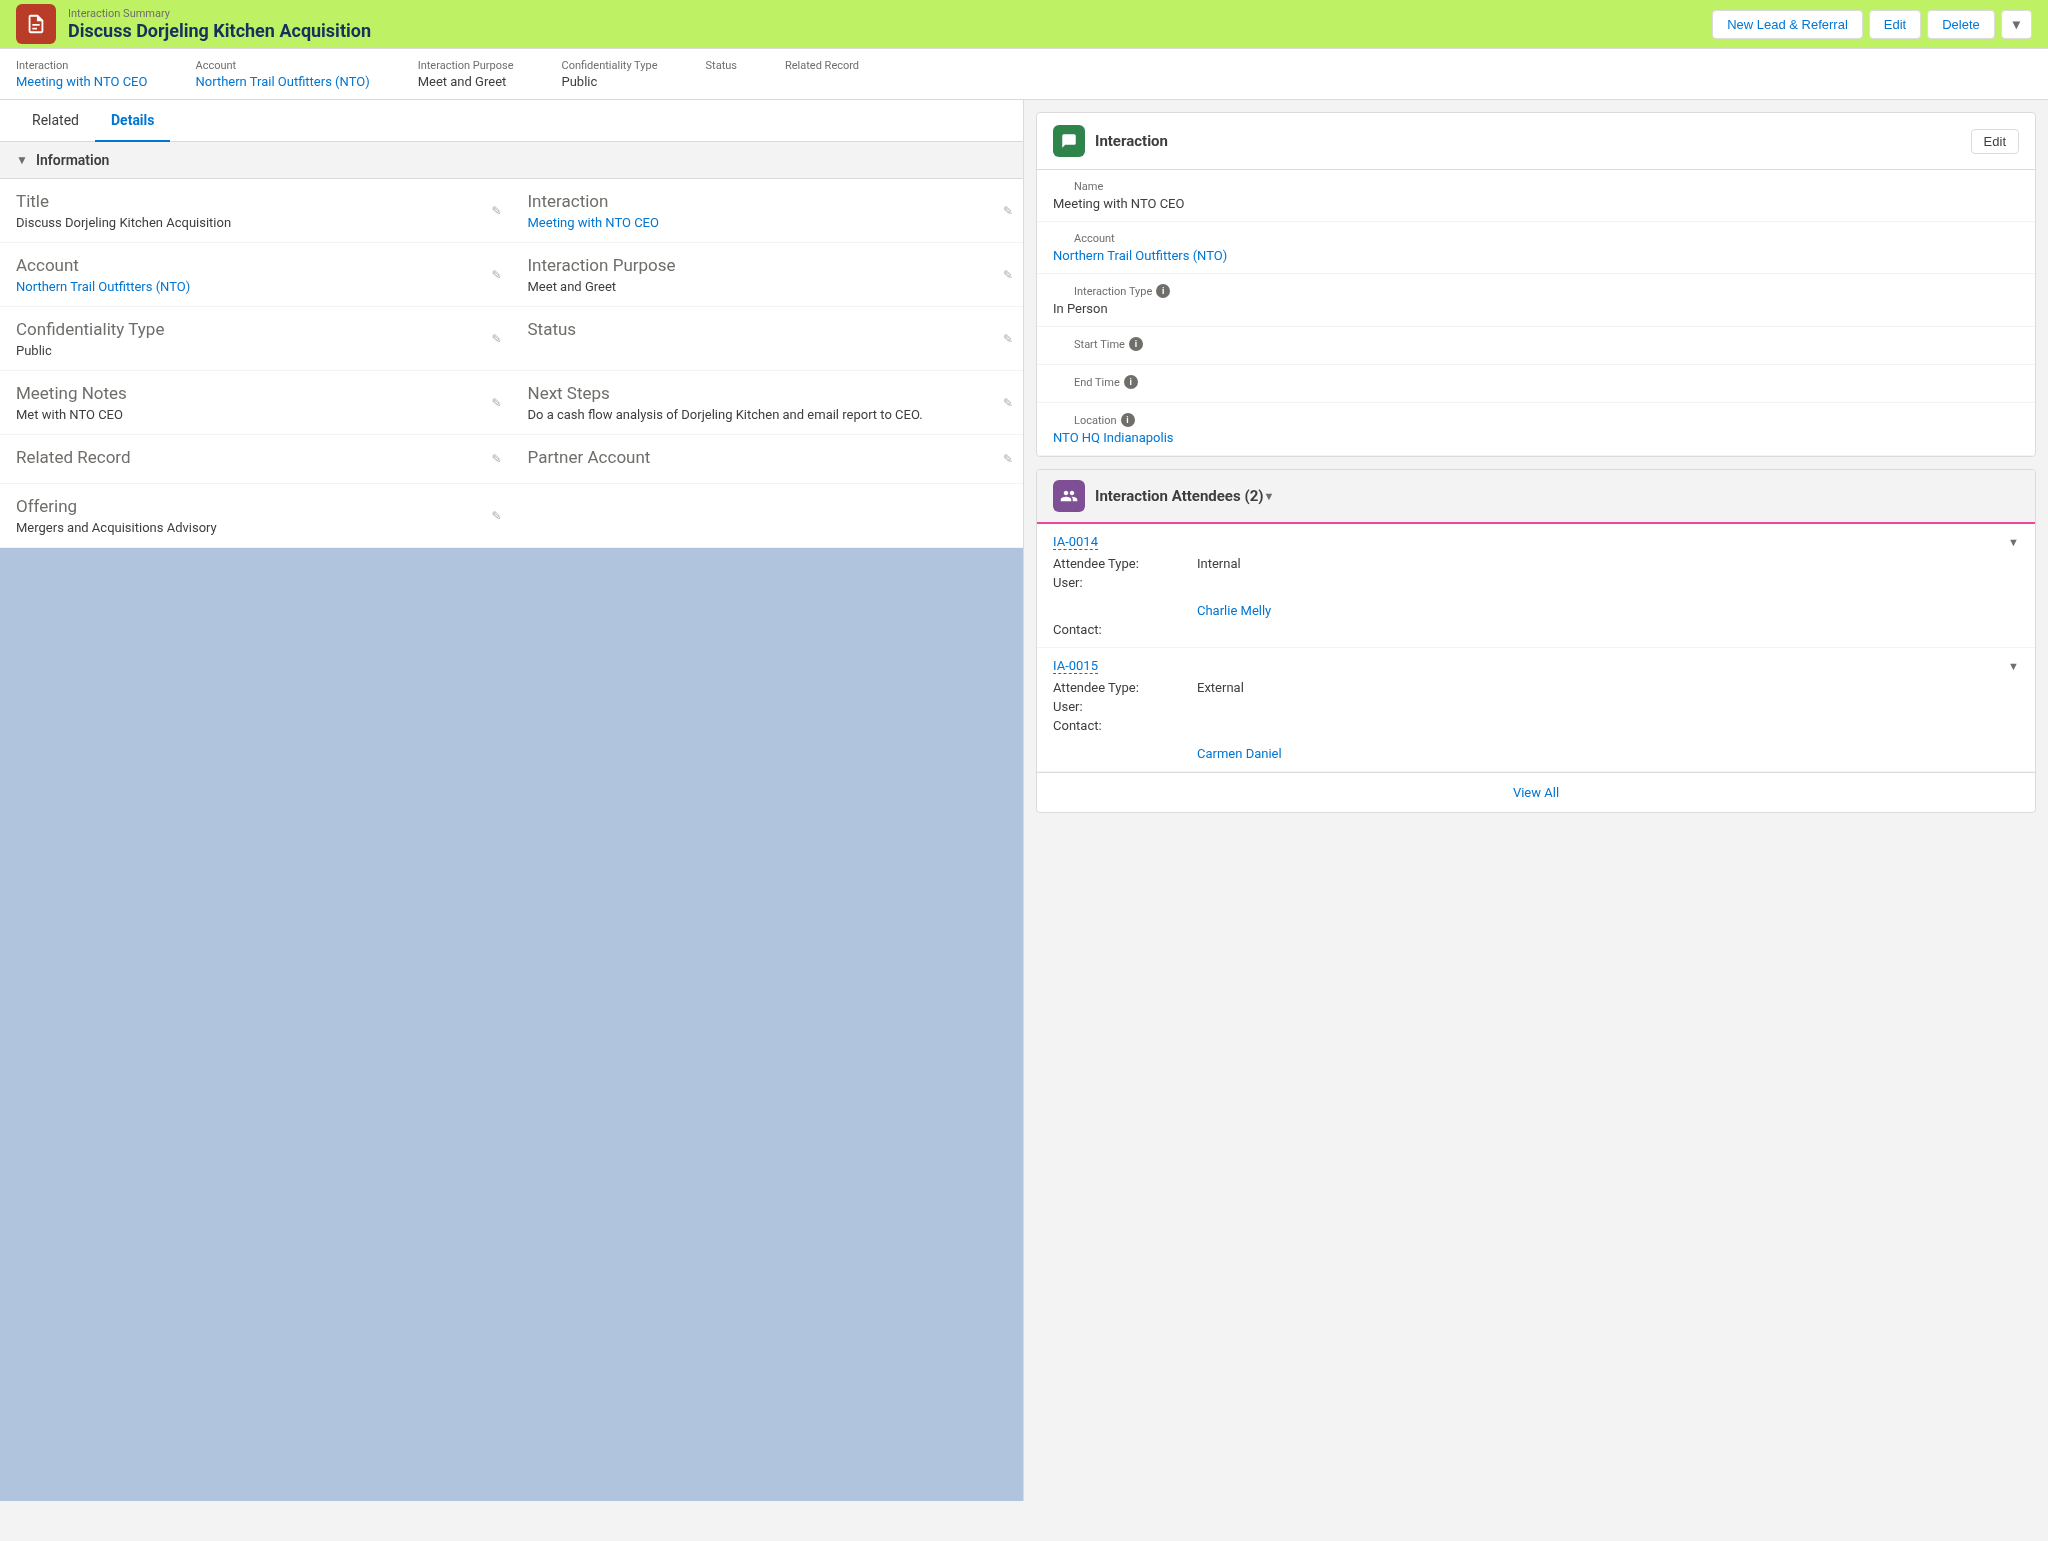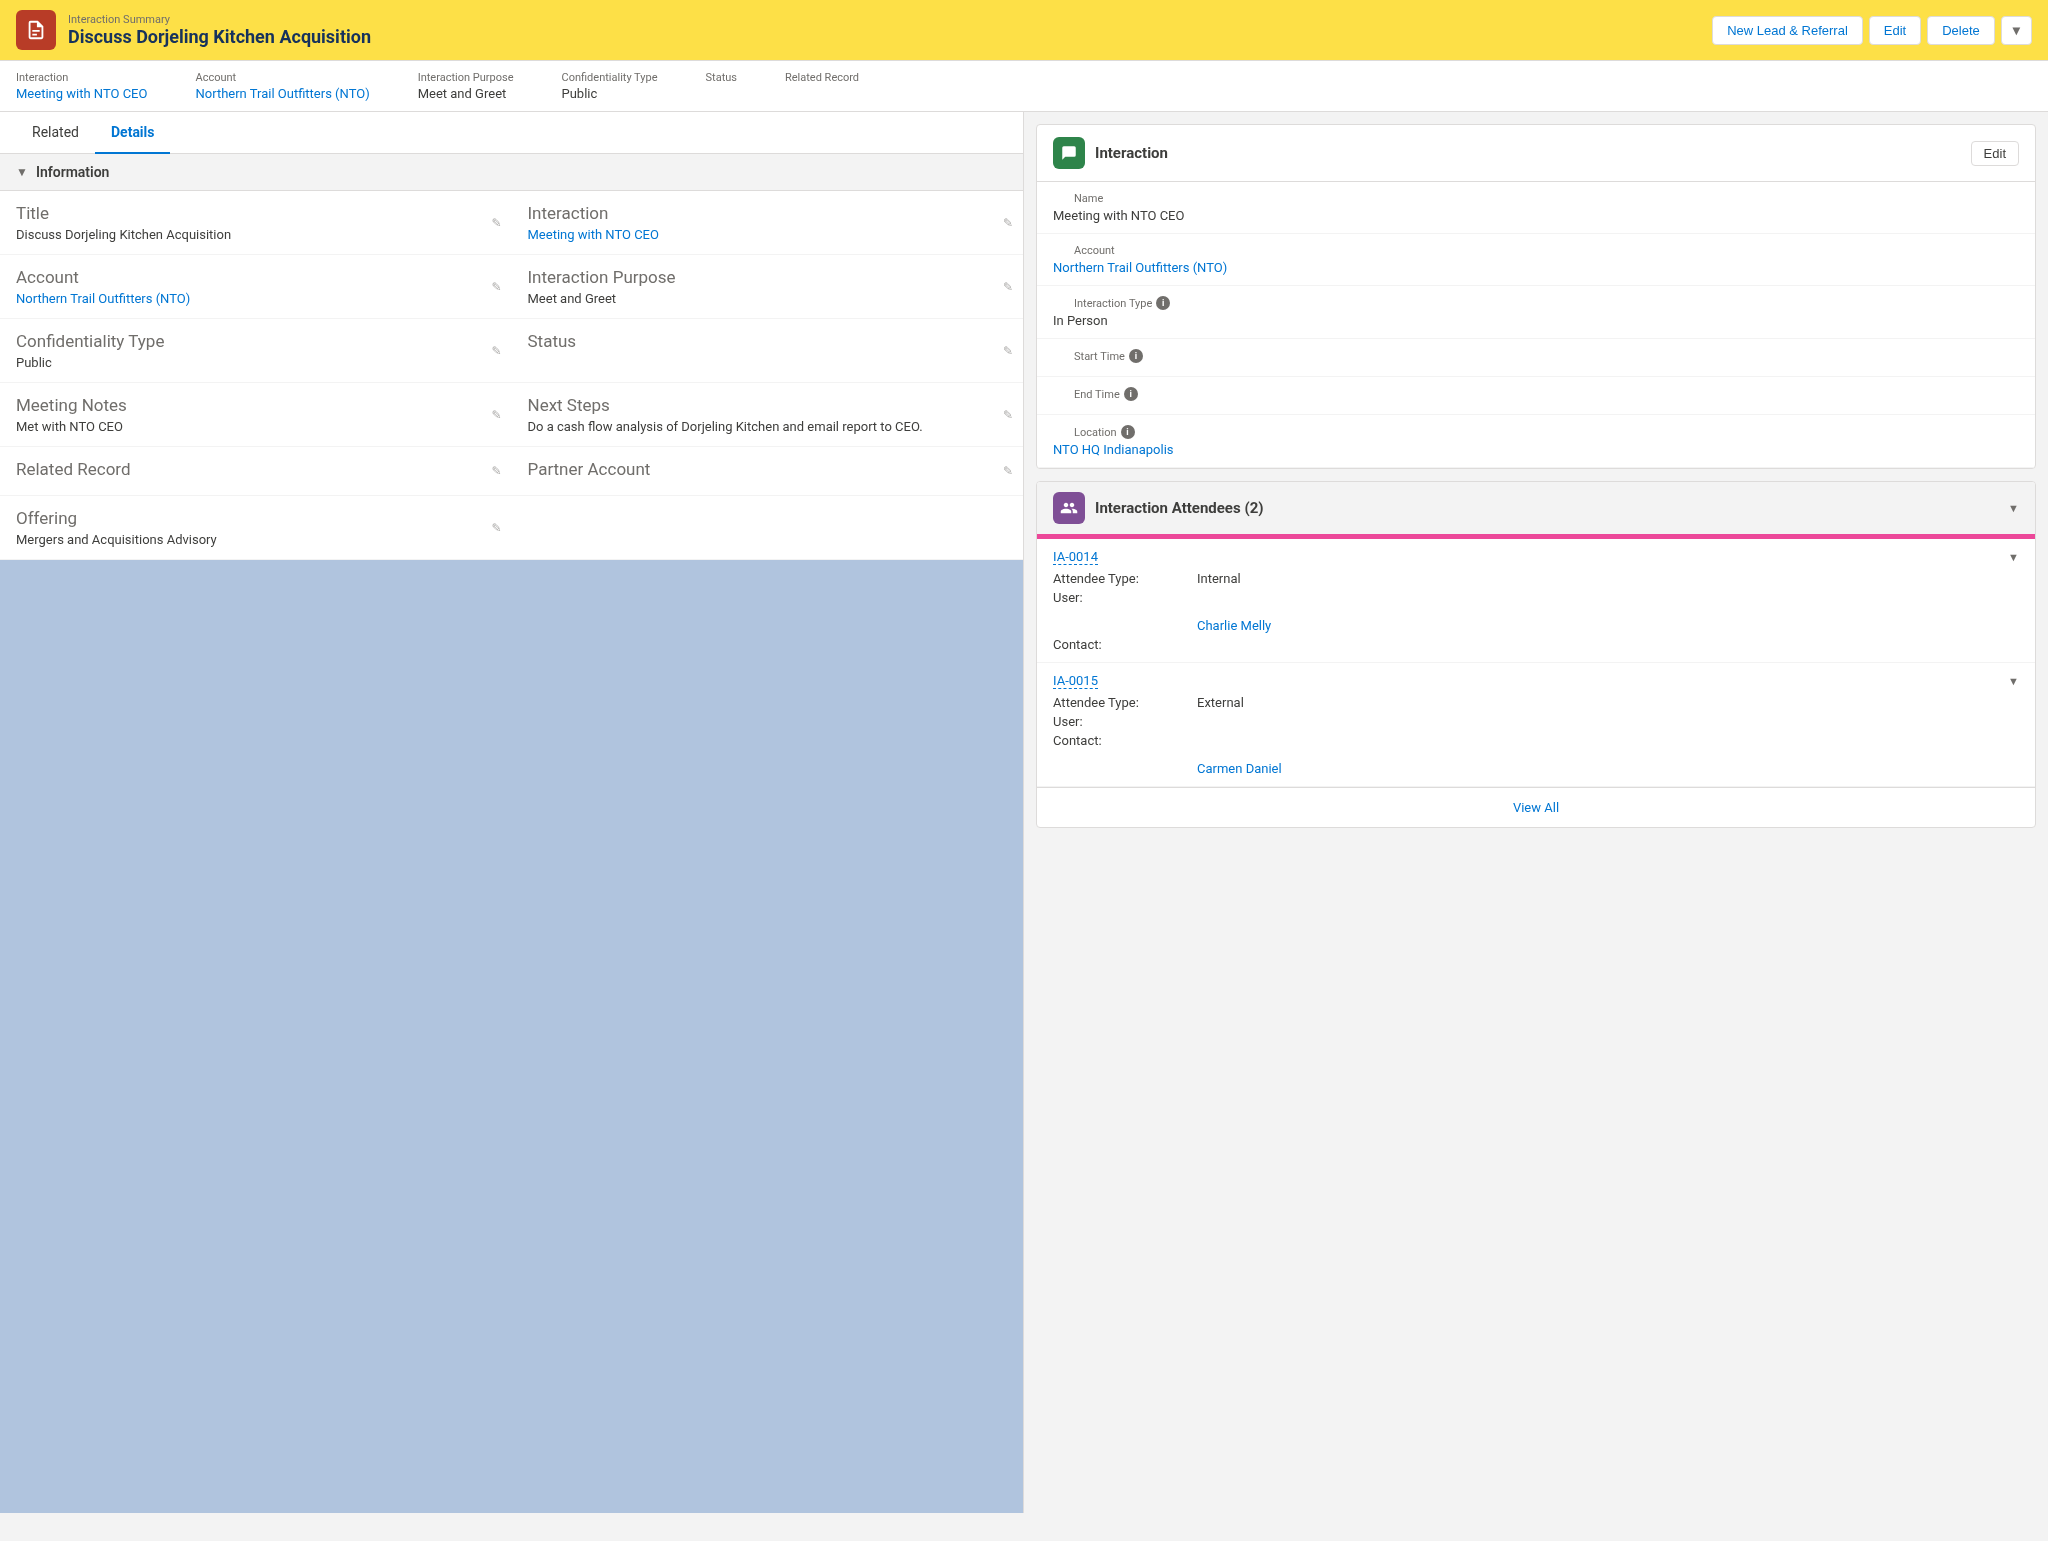--- a/index.html
+++ b/index.html
@@ -1,22 +1,22 @@
 <!DOCTYPE html>
 <html><head>
   <meta charset="utf-8">
   <style>
     * { box-sizing: border-box; margin: 0; padding: 0; }
     body { font-family: -apple-system, BlinkMacSystemFont, 'Segoe UI', Roboto, sans-serif; font-size: 13px; background: #f3f3f3; color: #3e3e3c; }
 
     
     .page-header {
-      background: #fde047;
+      background: #bef264;
       border-bottom: 1px solid #dddbda;
-      padding: 10px 16px;
+      padding: 4px 16px;
       display: flex;
       align-items: center;
       justify-content: space-between;
     }
     .header-left { display: flex; align-items: center; gap: 12px; }
     .header-icon {
       width: 40px; height: 40px;
       background: #b83c27;
       border-radius: 6px;
       display: flex; align-items: center; justify-content: center;
@@ -220,23 +220,22 @@
       background: white;
       margin: 0 12px 12px;
       border-radius: 4px;
       border: 1px solid #dddbda;
       overflow: hidden;
     }
     .attendees-header {
       background: #f3f3f3;
       display: flex;
       align-items: center;
-      justify-content: space-between;
       padding: 10px 16px;
-      border-bottom: 5px solid #ec4899;
+      border-bottom: 2px solid #ec4899;
     }
     .attendees-header-left { display: flex; align-items: center; gap: 10px; }
     .attendees-icon {
       width: 32px; height: 32px;
       background: #7f4f96;
       border-radius: 6px;
       display: flex; align-items: center; justify-content: center;
     }
     .attendees-icon svg { width: 18px; height: 18px; fill: white; }
     .attendees-title { font-size: 15px; font-weight: 700; color: #3e3e3c; }

